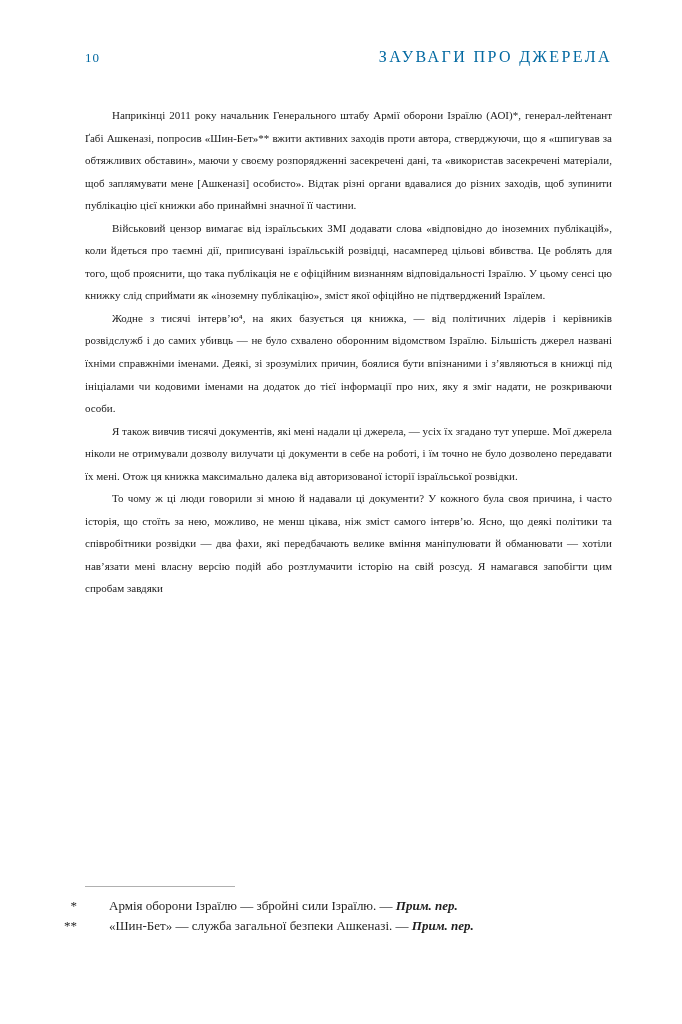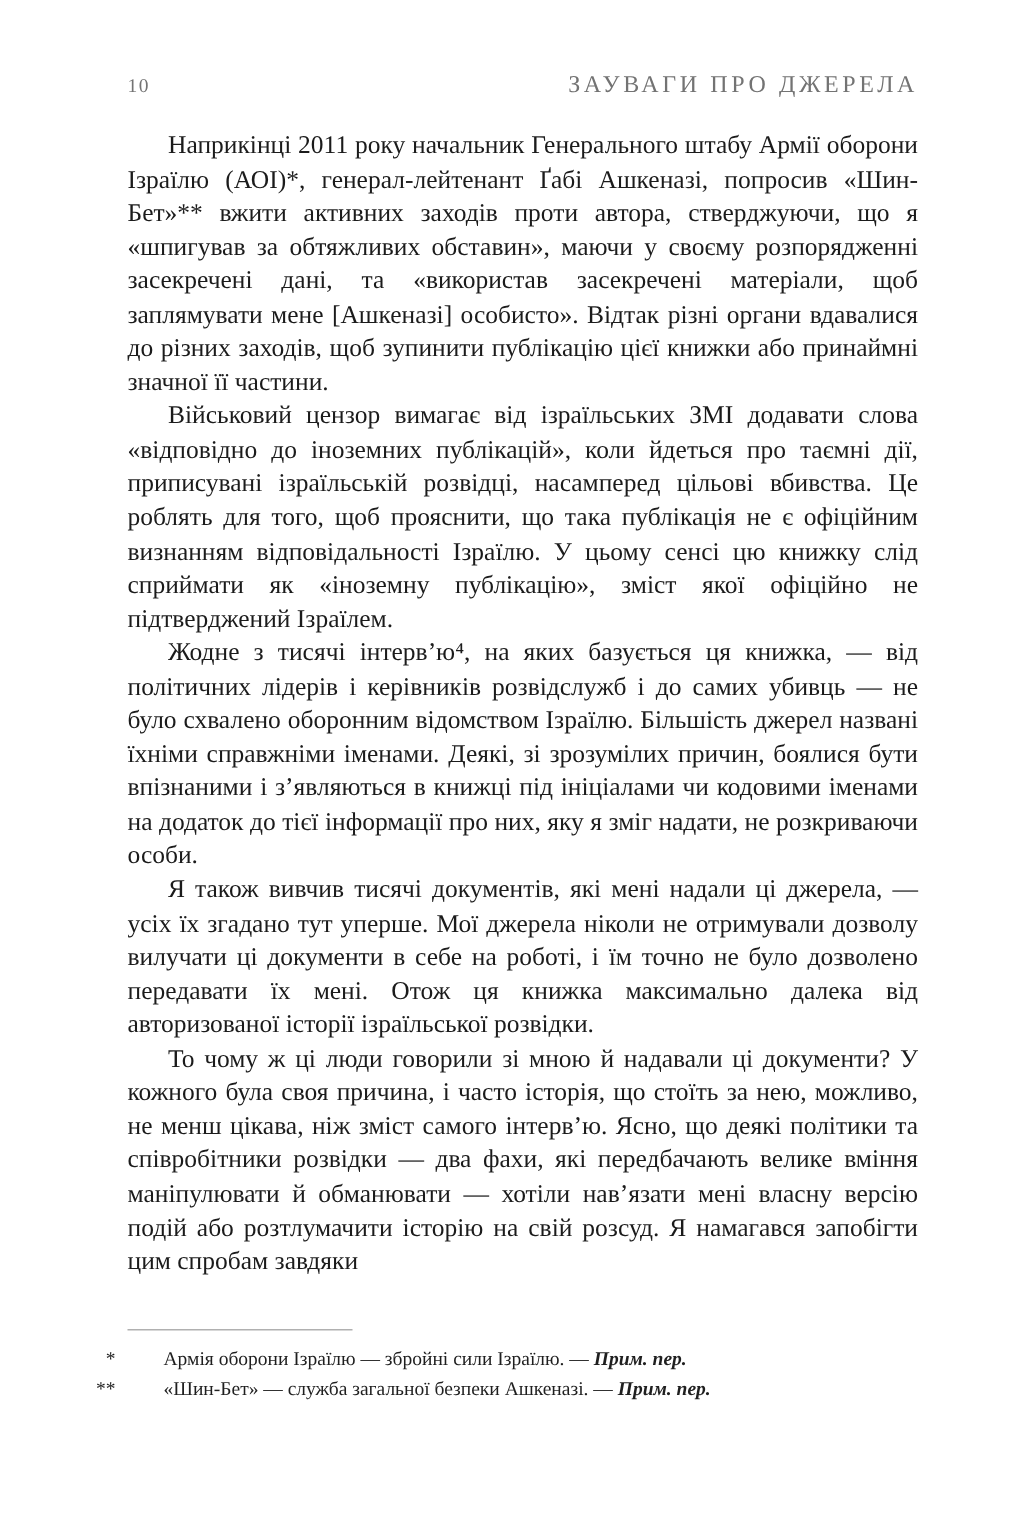--- a/index.html
+++ b/index.html
@@ -19,36 +19,36 @@
     overflow: hidden;
   }
   .running-header {
     position: absolute;
     top: 48px;
     left: 85px;
     right: 70px;
     display: flex;
     justify-content: space-between;
     align-items: baseline;
-    color: #737373;
+    color: #0369a1;
   }
   .page-number {
     font-size: 13px;
     letter-spacing: 1px;
   }
   .running-title {
     font-size: 16px;
     letter-spacing: 2.4px;
   }
   .body-text {
     position: absolute;
-    top: 86px;
+    top: 104px;
     left: 85px;
     width: 527px;
-    font-size: 17px;
+    font-size: 11px;
     line-height: 22.55px;
     text-align: justify;
     font-family: Liberation Serif, serif;
   }
   .body-text p {
     margin: 0;
     text-indent: 27px;
   }
   .footnotes {
     position: absolute;

